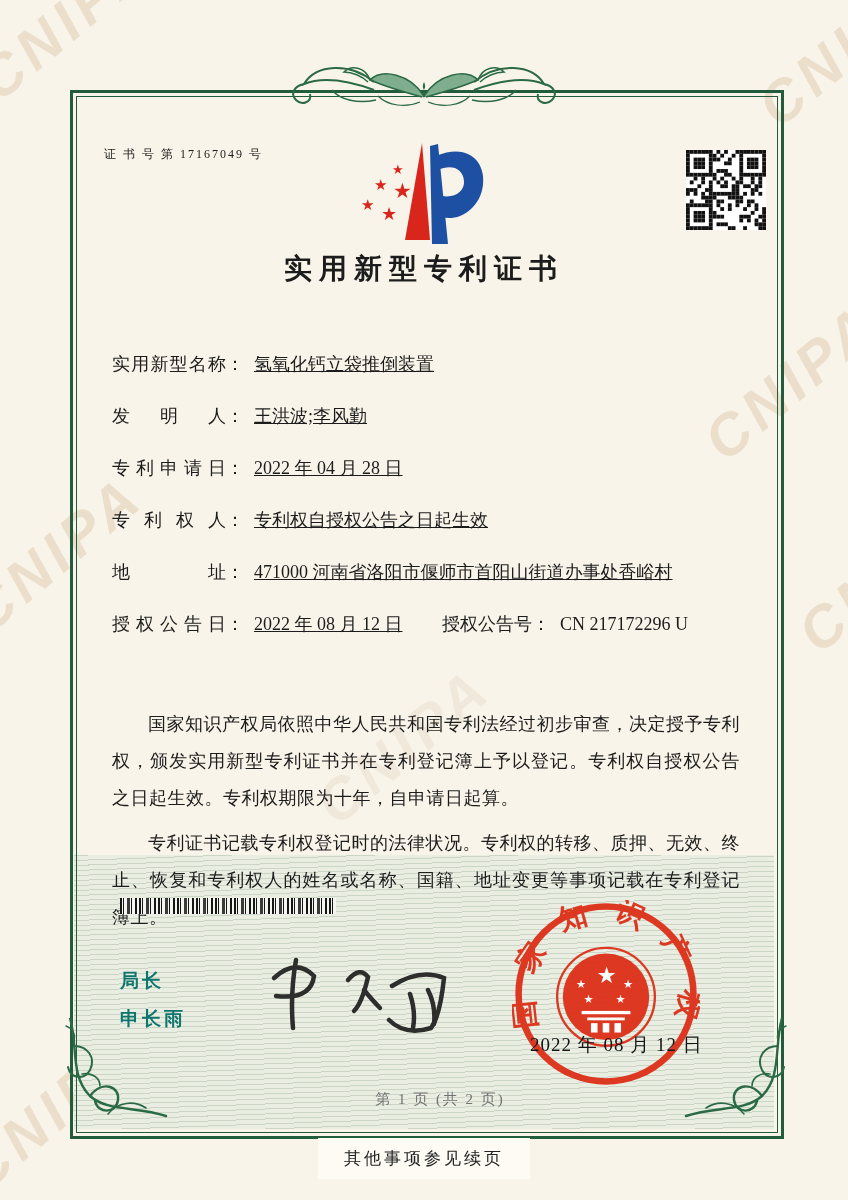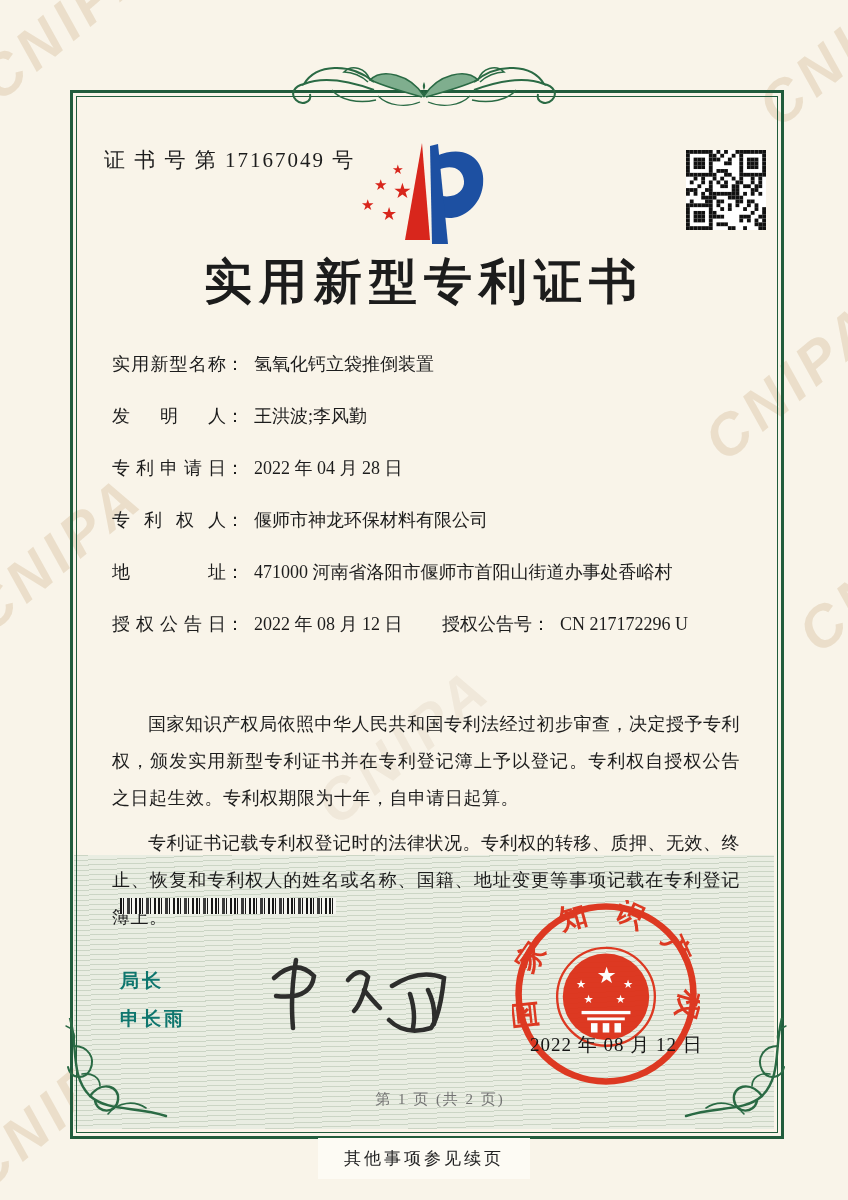--- a/index.html
+++ b/index.html
@@ -43,30 +43,30 @@
     z-index:2;
   }
   
   .ornament-top{position:absolute;left:274px;top:56px;z-index:4;}
   .corner-fl{position:absolute;z-index:4;}
   .corner-fl.bl{left:62px;top:1018px;}
   .corner-fl.br{right:58px;top:1018px;transform:scaleX(-1);}
   
   .cert-no{
     position:absolute;left:104px;top:146px;z-index:5;
-    font-size:21px;letter-spacing:2px;
+    font-size:12px;letter-spacing:2px;
   }
   .logo{position:absolute;left:356px;top:140px;z-index:5;}
   .title{
     position:absolute;left:0;top:250px;width:848px;z-index:5;
-    text-align:center;font-size:48px;font-weight:bold;letter-spacing:7px;
+    text-align:center;font-size:28px;font-weight:bold;letter-spacing:7px;
   }
   .qr{position:absolute;left:686px;top:150px;width:80px;height:80px;z-index:5;background:#fff;}
   
-  .fields{position:absolute;left:112px;top:350px;width:640px;z-index:5;font-size:18px;}
+  .fields{position:absolute;left:112px;top:350px;width:640px;z-index:5;font-size:18px;text-decoration:underline;}
   .frow{position:relative;margin-bottom:23px;line-height:29px;white-space:nowrap;}
   .flabel{
     display:inline-block;width:114px;vertical-align:bottom;
     text-align:justify;text-align-last:justify;
   }
   .fcolon{display:inline-block;margin-right:10px;}
   .pair2{position:absolute;left:330px;top:0;}
   .pair2 .flabel{width:auto;text-align:left;text-align-last:auto;}
   
   .body-text{
@@ -405,21 +405,21 @@
     <div class="frow">
       <span class="flabel">实用新型名称</span><span class="fcolon">：</span><span>氢氧化钙立袋推倒装置</span>
     </div>
     <div class="frow">
       <span class="flabel">发明人</span><span class="fcolon">：</span><span>王洪波;李风勤</span>
     </div>
     <div class="frow">
       <span class="flabel">专利申请日</span><span class="fcolon">：</span><span>2022 年 04 月 28 日</span>
     </div>
     <div class="frow">
-      <span class="flabel">专利权人</span><span class="fcolon">：</span><span>偃师市神龙环保材料有限公司</span>
+      <span class="flabel">专利权人</span><span class="fcolon">：</span><span>专利权自授权公告之日起生效</span>
     </div>
     <div class="frow">
       <span class="flabel">地址</span><span class="fcolon">：</span><span>471000 河南省洛阳市偃师市首阳山街道办事处香峪村</span>
     </div>
     <div class="frow">
       <span class="flabel">授权公告日</span><span class="fcolon">：</span><span>2022 年 08 月 12 日</span>
       <span class="pair2">
         <span class="flabel">授权公告号</span><span class="fcolon">：</span><span>CN 217172296 U</span>
       </span>
     </div>

